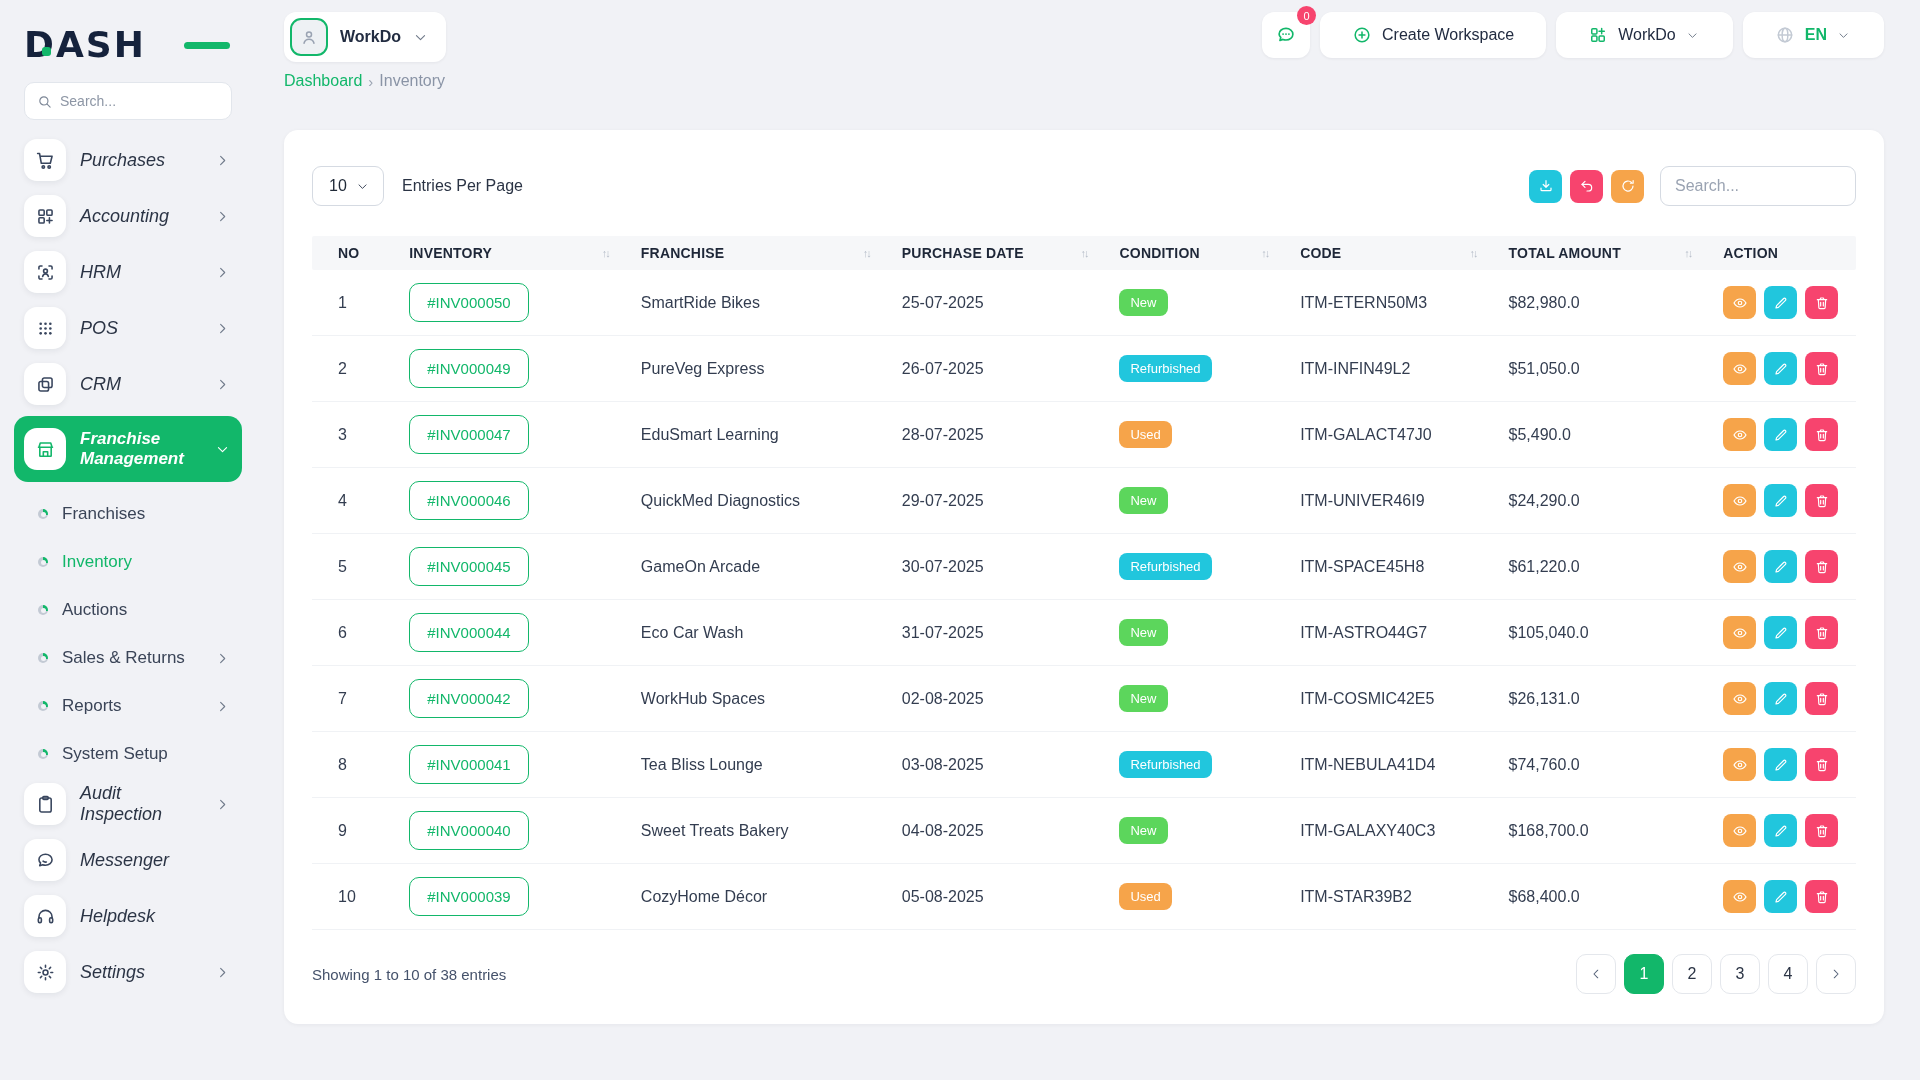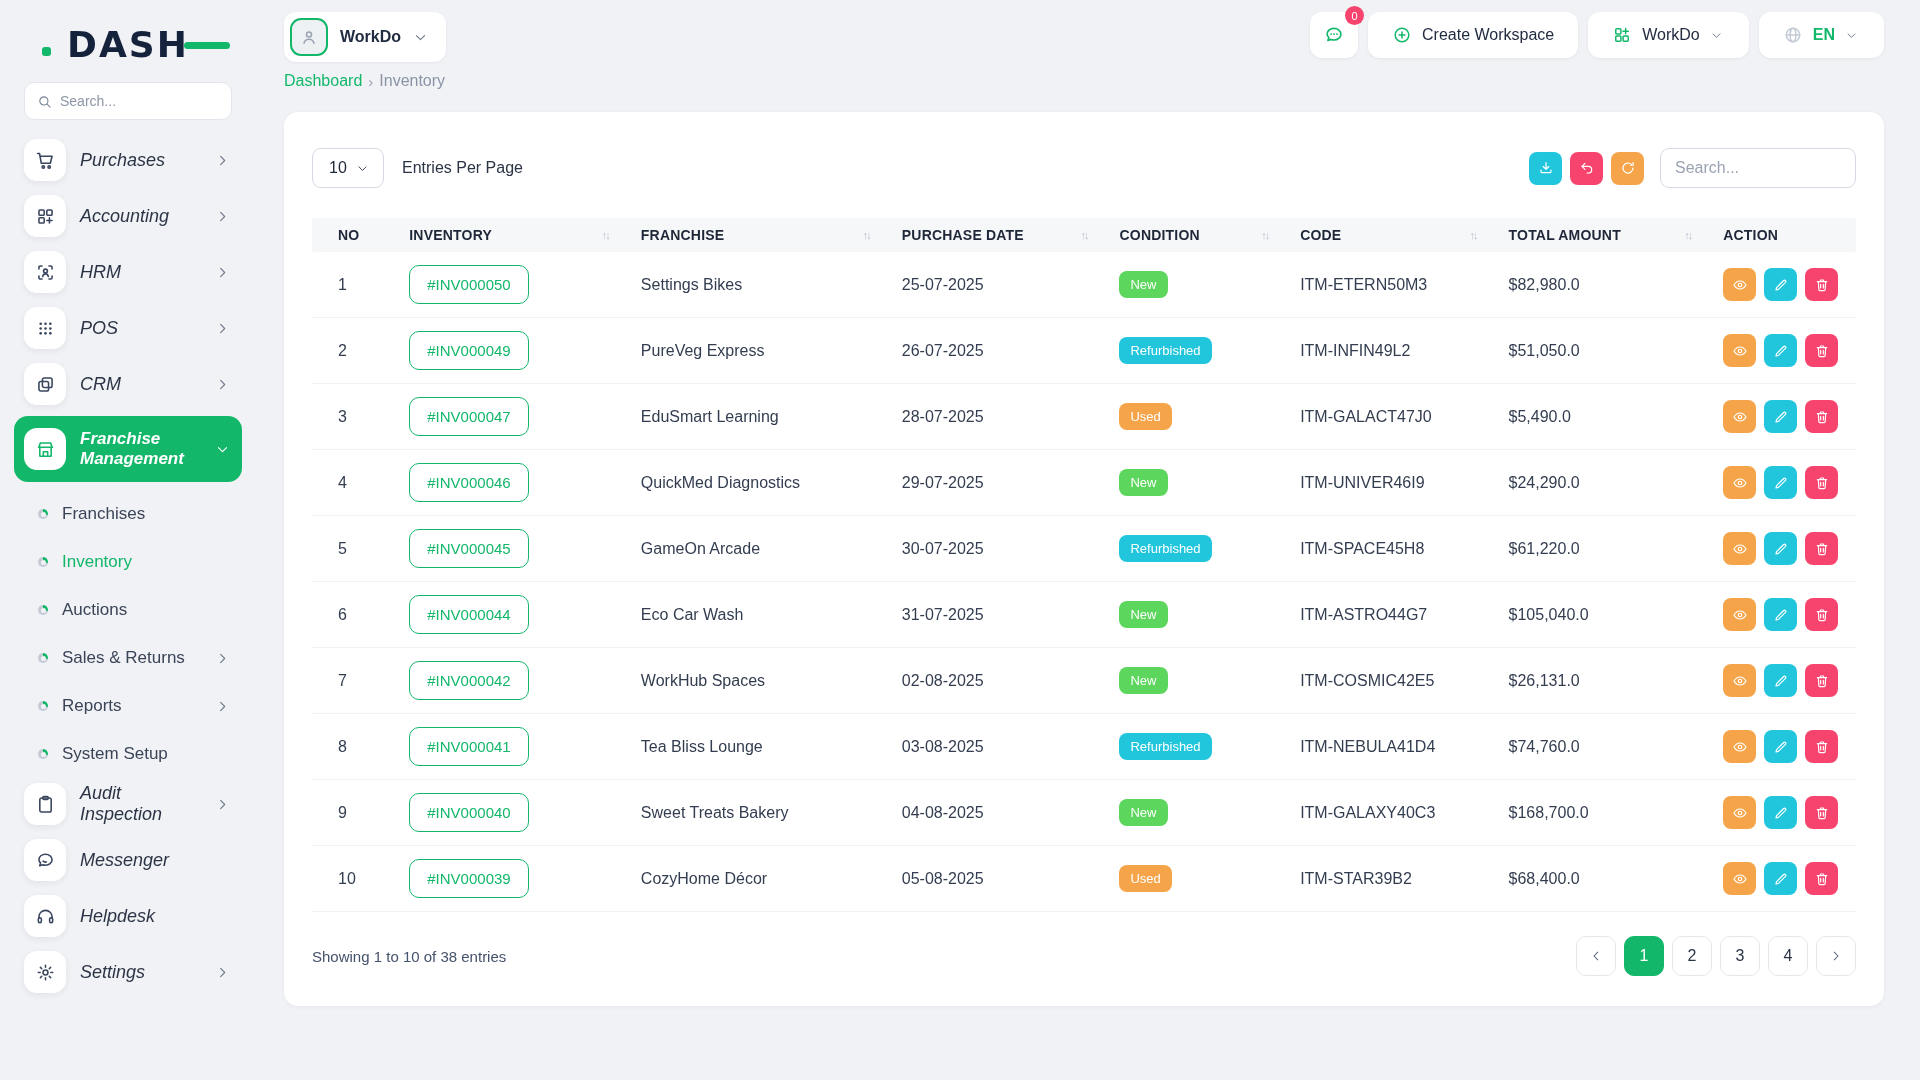--- a/index.html
+++ b/index.html
@@ -2,21 +2,21 @@
 <html style="--primary-green: #12b76a; --badge-green: #5cd65c; --cyan: #21c6dd; --pink: #f7446e; --orange: #f6a44a;"><head>
 <meta charset="utf-8">
 <style>
   * { margin:0; padding:0; box-sizing:border-box; }
   html,body { width:1920px; height:1080px; overflow:hidden;
     background:#f1f2f6; font-family:"Liberation Sans","DejaVu Sans",sans-serif; color:#2b3445; }
   .app { display:flex; width:1920px; height:1080px; }
 
   
   .sidebar { width:256px; flex:0 0 256px; padding:18px 24px 0 24px; }
-  .logo { position:relative; height:52px; display:flex; align-items:center; justify-content:center; cursor:pointer; }
+  .logo { position:relative; height:52px; display:flex; align-items:center; justify-content:flex-start; cursor:pointer; }
   .logo-text { font-size:36px; font-weight:900; letter-spacing:2px; color:#15223c; font-family:"DejaVu Sans",sans-serif; }
   .logo-text::first-letter { color:#15223c; }
   .logo-dot { position:absolute; left:18px; bottom:14px; width:9px; height:9px; border-radius:3px; background:var(--primary-green,#12b76a); }
   .logo-dash { position:absolute; right:2px; top:24px; width:46px; height:7px; border-radius:4px; background:var(--primary-green,#12b76a); }
   .side-search { margin-top:12px; height:38px; background:#fff; border:1px solid #e2e6ec; border-radius:10px;
     display:flex; align-items:center; gap:8px; padding:0 12px; }
   .side-search .ic { width:15px; height:15px; color:#7c8696; flex:0 0 auto; }
   .side-search input { border:0; outline:0; width:100%; font-size:14px; color:#2b3445; background:transparent; font-family:inherit; }
   .side-search input::placeholder { color:#8d96a5; }
   .menu { margin-top:14px; }
@@ -40,42 +40,42 @@
   
   .main { flex:1 1 auto; padding:12px 36px 0 28px; min-width:0; }
   .topbar { display:flex; align-items:flex-start; justify-content:space-between; }
   .pill { background:#fff; border-radius:12px; box-shadow:0 1px 3px rgba(16,24,40,.06); display:flex; align-items:center; cursor:pointer; }
   .ws-pill { height:50px; padding:6px 16px 6px 6px; gap:12px; }
   .avatar { width:38px; height:38px; border-radius:11px; border:2px solid var(--primary-green,#12b76a); background:#eef1f4;
     display:flex; align-items:center; justify-content:center; color:#9aa3b2; }
   .avatar .ic { width:20px; height:20px; }
   .ws-label { font-size:16px; font-weight:600; color:#222c41; }
   .topbar-right { display:flex; gap:10px; align-items:center; }
-  .top-btn { height:46px; padding:0 24px; gap:10px; font-size:16px; color:#222c41; }
+  .top-btn { height:46px; padding:0 32px; gap:10px; font-size:16px; color:#222c41; }
   .msg-btn { width:48px; justify-content:center; padding:0; position:relative; color:var(--primary-green,#12b76a); }
   .msg-btn .ic { width:22px; height:22px; }
   .badge-count { position:absolute; top:-6px; right:-6px; min-width:19px; height:19px; border-radius:10px;
     background:var(--pink,#f7446e); color:#fff; font-size:11px; display:flex; align-items:center; justify-content:center; padding:0 5px; }
   .top-btn .ic-green { width:20px; height:20px; color:var(--primary-green,#12b76a); }
   .top-btn .chev { width:13px; height:13px; }
   .globe { width:20px; height:20px; color:#c3cad4; }
   .lang { color:var(--primary-green,#12b76a); font-weight:600; }
 
   .title-row { display:flex; align-items:center; justify-content:space-between; margin-top:30px; }
   .page-title { font-size:24px; font-weight:700; color:#151d30; }
   .add-btn { width:32px; height:32px; border:0; border-radius:9px; background:var(--primary-green,#12b76a); color:#fff;
     display:flex; align-items:center; justify-content:center; cursor:pointer; box-shadow:0 2px 6px rgba(18,183,106,.4); }
   .add-btn .ic { width:16px; height:16px; }
   .breadcrumb { margin-top:10px; font-size:16px; display:flex; align-items:center; gap:6px; }
   .crumb-link { color:var(--primary-green,#12b76a); cursor:pointer; }
   .crumb-sep { color:#9aa3b2; font-size:15px; }
   .crumb-current { color:#8a94a6; }
 
   
-  .card { margin-top:22px; background:#fff; border-radius:14px; box-shadow:0 1px 4px rgba(16,24,40,.05);
+  .card { margin-top:40px; background:#fff; border-radius:14px; box-shadow:0 1px 4px rgba(16,24,40,.05);
     padding:36px 28px 26px 28px; height:894px; }
   .controls { display:flex; align-items:center; justify-content:space-between; }
   .controls-left { display:flex; align-items:center; gap:18px; }
   .select-box { width:72px; height:40px; border:1px solid #d5dae2; border-radius:9px; background:#fff;
     display:flex; align-items:center; justify-content:space-between; padding:0 12px 0 16px; font-size:16px; color:#1f2937; cursor:pointer; }
   .select-box .chev { width:13px; height:13px; color:#3a4457; }
   .controls-label { font-size:16px; color:#2b3445; }
   .controls-right { display:flex; align-items:center; gap:8px; }
   .tool-btn { width:33px; height:33px; border:0; border-radius:8px; color:#fff; display:flex; align-items:center; justify-content:center; cursor:pointer; }
   .tool-btn .ic { width:16px; height:16px; }
@@ -573,21 +573,21 @@
             <span class="sort" style="visibility: hidden;">↑↓</span>
           </div>
 
       </div>
 
       <div>
 
           <div class="grid-cols trow">
             <div class="td td-no">1</div>
             <div class="td"><span class="inv-pill">#INV000050</span></div>
-            <div class="td">Settings Bikes</div>
+            <div class="td">SmartRide Bikes</div>
             <div class="td">25-07-2025</div>
             <div class="td"><span class="badge badge-new">New</span></div>
             <div class="td">ITM-ETERN50M3</div>
             <div class="td">$82,980.0</div>
             <div class="td actions">
               <button class="tool-btn btn-refresh">
                 <svg class="ic">
                   <use href="#i-eye-icon"></use>
                 </svg>
               </button>

